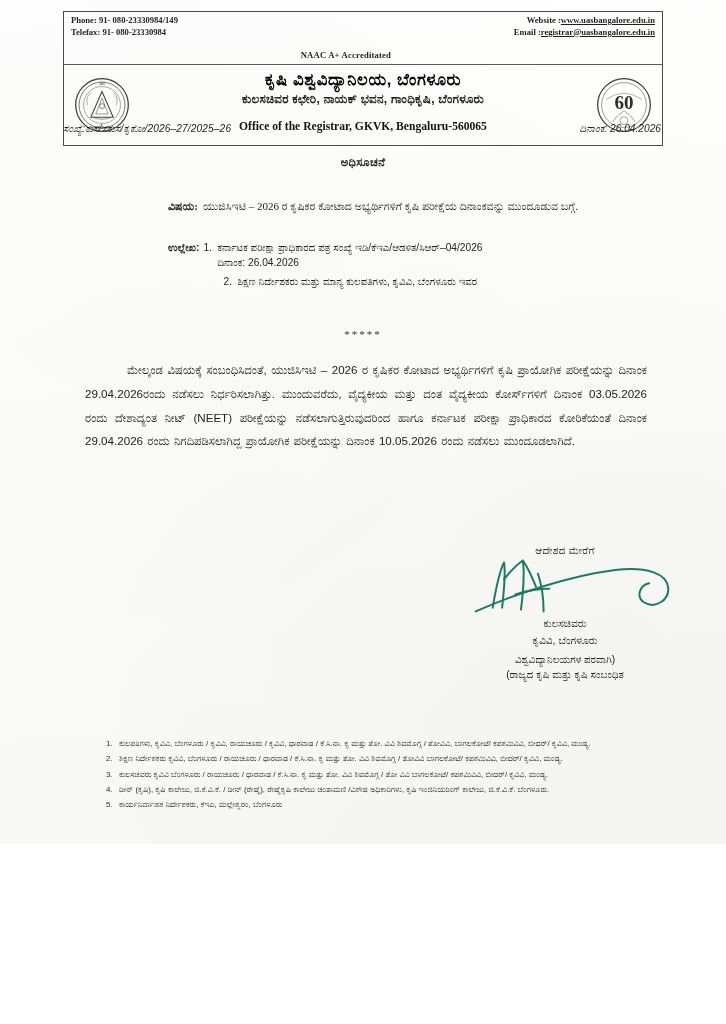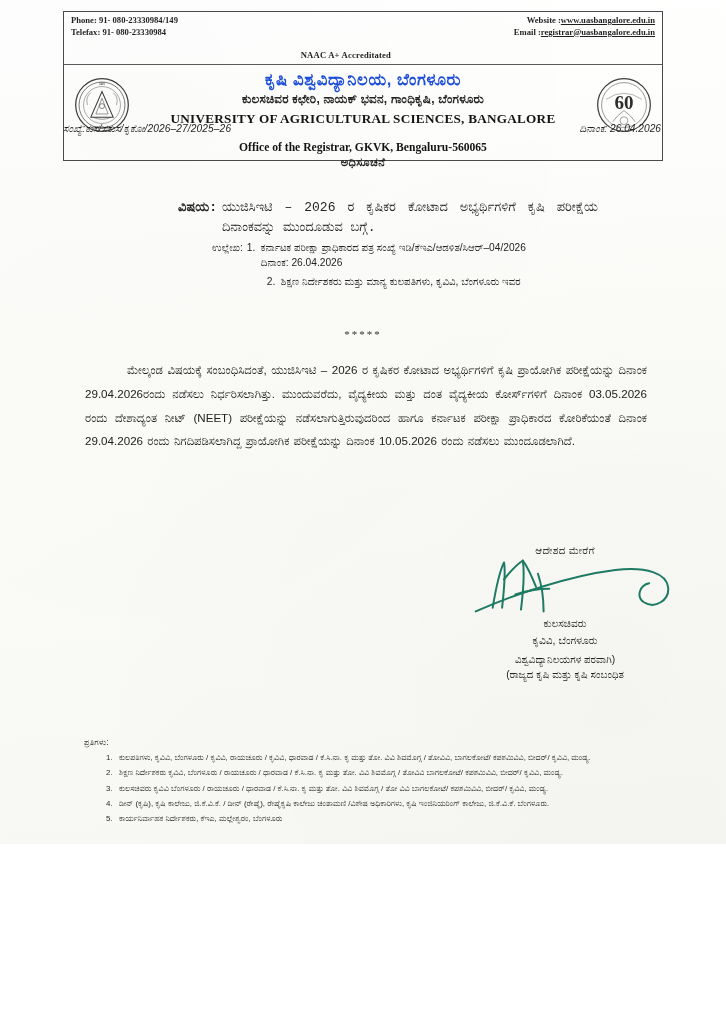--- a/index.html
+++ b/index.html
@@ -67,21 +67,21 @@
     padding: 4px 0 6px 0;
     min-height: 80px;
     text-align: center;
   }
 
   .kn-title {
     font-family: "Liberation Sans", "DejaVu Sans", sans-serif;
     font-size: 16.5px;
     font-weight: bold;
     letter-spacing: 0.6px;
-    color: #1d4ed8;
+    color: #000000;
     line-height: 1.25;
   }
   .kn-sub {
     font-family: "Liberation Sans", "DejaVu Sans", sans-serif;
     font-size: 12px;
     font-weight: bold;
     color: #242424;
     margin-top: 3px;
     letter-spacing: 0.2px;
   }
@@ -138,44 +138,44 @@
     font-family: "Liberation Sans", "DejaVu Sans", sans-serif;
     font-size: 11.4px;
     font-weight: bold;
     color: #1e1e1e;
     letter-spacing: 0.4px;
   }
 
   
   .subject-block {
     position: absolute;
-    left: 178px;
+    left: 168px;
     top: 198px;
     width: 420px;
-    font-family: Liberation Mono, monospace;
-    font-size: 13px;
+    font-family: Liberation Serif, serif;
+    font-size: 11px;
     color: #242424;
     line-height: 1.55;
   }
   .sub-row { display: flex; align-items: flex-start; }
   .sub-label { font-weight: bold; white-space: nowrap; padding-right: 5px; }
   .sub-text { flex: 1; text-align: justify; text-justify: inter-word; }
 
   .ref-block {
     position: absolute;
     left: 168px;
     top: 240px;
     width: 420px;
     font-family: "Liberation Sans", "DejaVu Sans", sans-serif;
     font-size: 10.2px;
     color: #242424;
     line-height: 1.5;
   }
   .ref-head { display: flex; align-items: flex-start; }
-  .ref-head .lbl { font-weight: normal; white-space: nowrap; padding-right: 4px; margin-left: 44px; }
+  .ref-head .lbl { font-weight: bold; white-space: nowrap; padding-right: 4px; }
   .ref-items { flex: 1; }
   .ref-item { display: flex; align-items: flex-start; margin-bottom: 1px; }
   .ref-item .num { width: 14px; flex: none; }
   .ref-item .body { flex: 1; }
   .ref-item .l1 { text-align: justify; }
   .ref-item .l2 { }
   .ref-item-2 { margin-top: 3px; padding-left: 20px; }
 
   .stars {
     position: absolute;
@@ -287,21 +287,20 @@
           <text x="50" y="50" text-anchor="middle" font-size="34" font-weight="bold" font-family="'Liberation Serif',serif" fill="#2e2e2e" dominant-baseline="middle">60</text>
           <path d="M50 60 q-13 9 -20 20" fill="none" stroke="#555" stroke-width="1"></path>
           <path d="M50 60 q13 9 20 20" fill="none" stroke="#555" stroke-width="1"></path>
           <circle cx="50" cy="78" r="7" fill="none" stroke="#4a4a4a" stroke-width="0.9"></circle>
           <path d="M18 40 q32 -22 64 0" fill="none" stroke="#555" stroke-width="0.8"></path>
         </svg>
       </span>
 
       <div class="kn-title">ಕೃಷಿ ವಿಶ್ವವಿದ್ಯಾನಿಲಯ, ಬೆಂಗಳೂರು</div>
       <div class="kn-sub">ಕುಲಸಚಿವರ ಕಛೇರಿ, ನಾಯಕ್ ಭವನ, ಗಾಂಧಿಕೃಷಿ, ಬೆಂಗಳೂರು</div>
-      <div class="en-title">UNIVERSITY OF AGRICULTURAL SCIENCES, BANGALORE</div>
       <div class="en-sub">Office of the Registrar, GKVK, Bengaluru-560065</div>
     </div>
   </div>
 
   <div class="refline">
     <div class="refno">ಸಂಖ್ಯೆ:ಕುಸ/ಸಕುಸ/ಕೃಕೋ/2026–27/2025–26</div>
     <div class="refdate">
       <span>ದಿನಾಂಕ:</span>
       <span>26.04.2026</span>
     </div>
@@ -359,21 +358,20 @@
 
     <div class="sign-name">ಕುಲಸಚಿವರು</div>
     <div class="sign-uni">ಕೃವಿವಿ, ಬೆಂಗಳೂರು</div>
     <div class="sign-note">
       <span style="display:block">ವಿಶ್ವವಿದ್ಯಾನಿಲಯಗಳ ಪರವಾಗಿ)</span>
       <span style="display:block">(ರಾಜ್ಯದ ಕೃಷಿ ಮತ್ತು ಕೃಷಿ ಸಂಬಂಧಿತ</span>
     </div>
   </div>
 
   <div class="dist">
-    <div class="dist-head">ಪ್ರತಿಗಳು:</div>
     <div class="dist-list">
       <div class="dist-item">
         <span class="d-num">1.</span>
         <span class="d-txt">ಕುಲಪತಿಗಳು, ಕೃವಿವಿ, ಬೆಂಗಳೂರು / ಕೃವಿವಿ, ರಾಯಚೂರು / ಕೃವಿವಿ, ಧಾರವಾಡ / ಕೆ.ಸಿ.ನಾ. ಕೃ ಮತ್ತು ತೋ. ವಿವಿ ಶಿವಮೊಗ್ಗ / ತೋವಿವಿ, ಬಾಗಲಕೋಟೆ/ ಕಪಶಮಿವಿವಿ, ಬೀದರ್/ ಕೃವಿವಿ, ಮಂಡ್ಯ.</span>
       </div>
       <div class="dist-item">
         <span class="d-num">2.</span>
         <span class="d-txt">ಶಿಕ್ಷಣ ನಿರ್ದೇಶಕರು ಕೃವಿವಿ, ಬೆಂಗಳೂರು / ರಾಯಚೂರು / ಧಾರವಾಡ / ಕೆ.ಸಿ.ನಾ. ಕೃ ಮತ್ತು ತೋ. ವಿವಿ ಶಿವಮೊಗ್ಗ / ತೋವಿವಿ ಬಾಗಲಕೋಟೆ/ ಕಪಶಮಿವಿವಿ, ಬೀದರ್/ ಕೃವಿವಿ, ಮಂಡ್ಯ.</span>
       </div>
       <div class="dist-item">

